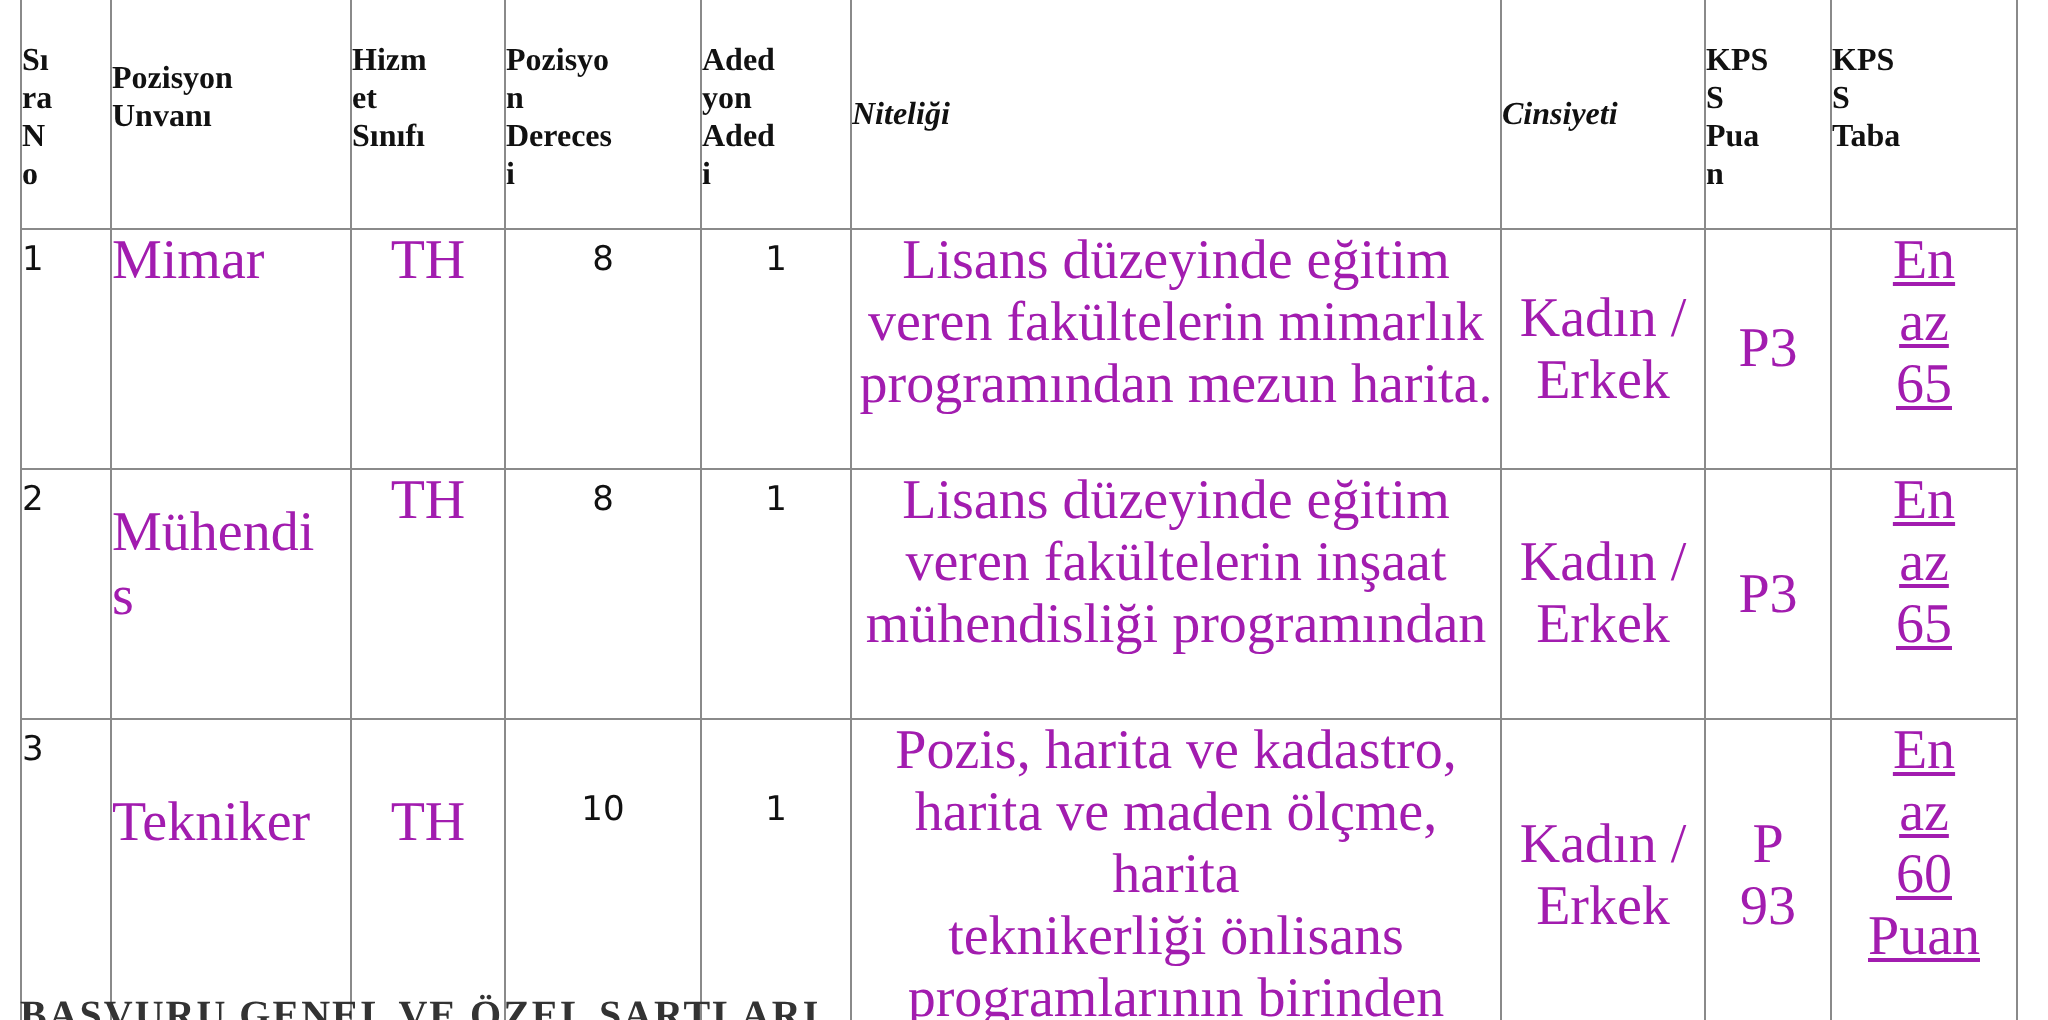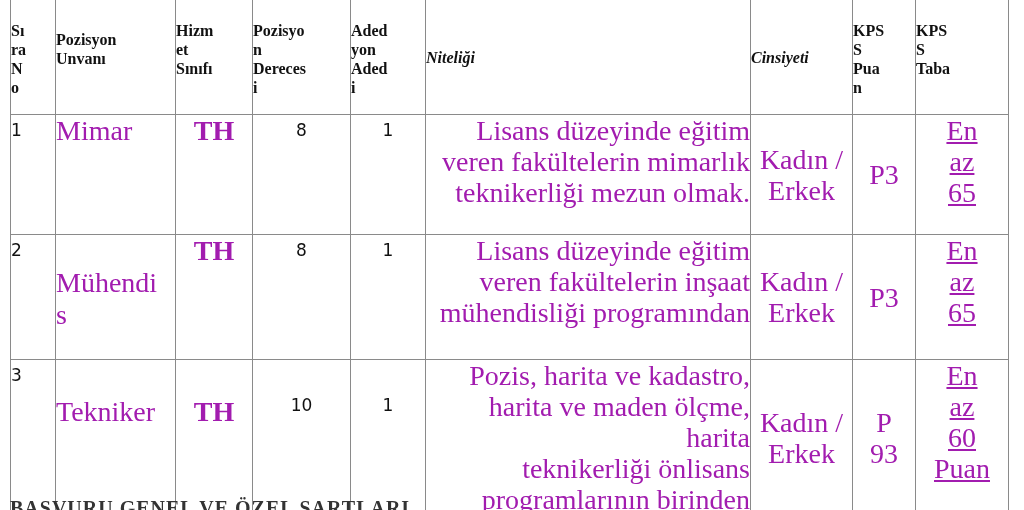--- a/index.html
+++ b/index.html
@@ -6,22 +6,22 @@
   body { width:1024px; height:510px; overflow:hidden; position:relative; font-family:"Liberation Serif", serif; color:#222; }
   table.pos { position:absolute; left:10px; top:-1px; border-collapse:collapse; table-layout:fixed; width:998px; }
   table.pos td, table.pos th { border:1.5px solid #8a8a8a; padding:0; overflow:hidden; }
   th { font-weight:bold; font-size:16px; line-height:19px; color:#111; text-align:left; vertical-align:middle; height:96px; }
   th .clip { height:84px; overflow:hidden; padding-top:12px; }
   th.wide .clip { padding-top:0; height:auto;font-style:italic; }
   td { vertical-align:top; text-align:center; font-size:28px; line-height:31px; color:#a21caf; }
   td.sira { font-family:"DejaVu Sans", sans-serif; font-size:17px; color:#111; padding-top:20px; text-align:left; padding-left:8px; }
   td.num { font-family:"DejaVu Sans", sans-serif; font-size:17px; color:#111; padding-top:20px; }
   td.title { text-align:left; padding-left:6px; padding-top:28px; }
-  td.th { padding-top:24px;font-weight:bold; }
-  td.nit { text-align:right; padding-left:9px; padding-top:4px; }
+  td.th { padding-top:24px; }
+  td.nit { text-align:center; padding-left:9px; padding-top:4px; }
   td.mid { vertical-align:middle; }
   td.taba { padding-top:4px;text-decoration:underline; }
   .footer-heading { position:absolute; left:10px; top:497px; font-weight:bold; font-size:20px; color:#333; letter-spacing:1px; white-space:nowrap; }
 </style>
 </head>
 <body>
 
 <table class="pos">
   <colgroup>
     <col style="width:45px">
@@ -100,39 +100,39 @@
 
     <tr style="height:120px">
       <td class="sira">1</td>
       <td class="title">Mimar</td>
       <td class="th">TH</td>
       <td class="num">8</td>
       <td class="num">1</td>
       <td class="nit">
         <div>Lisans düzeyinde eğitim</div>
         <div>veren fakültelerin mimarlık</div>
-        <div>teknikerliği mezun olmak.</div>
+        <div>programından mezun harita.</div>
       </td>
       <td class="mid">
         <div>Kadın /</div>
         <div>Erkek</div>
       </td>
       <td class="mid">
         <div>P3</div>
       </td>
       <td class="taba">
         <div>En</div>
         <div>az</div>
         <div>65</div>
       </td>
     </tr>
 
     <tr style="height:125px">
       <td class="sira">2</td>
-      <td class="title" style="padding-top:32px;line-height:32px">
+      <td class="title" style="padding-top:16px;line-height:32px">
         <div>Mühendi</div>
         <div>s</div>
       </td>
       <td class="th">TH</td>
       <td class="num">8</td>
       <td class="num">1</td>
       <td class="nit">
         <div>Lisans düzeyinde eğitim</div>
         <div>veren fakültelerin inşaat</div>
         <div>mühendisliği programından</div>

